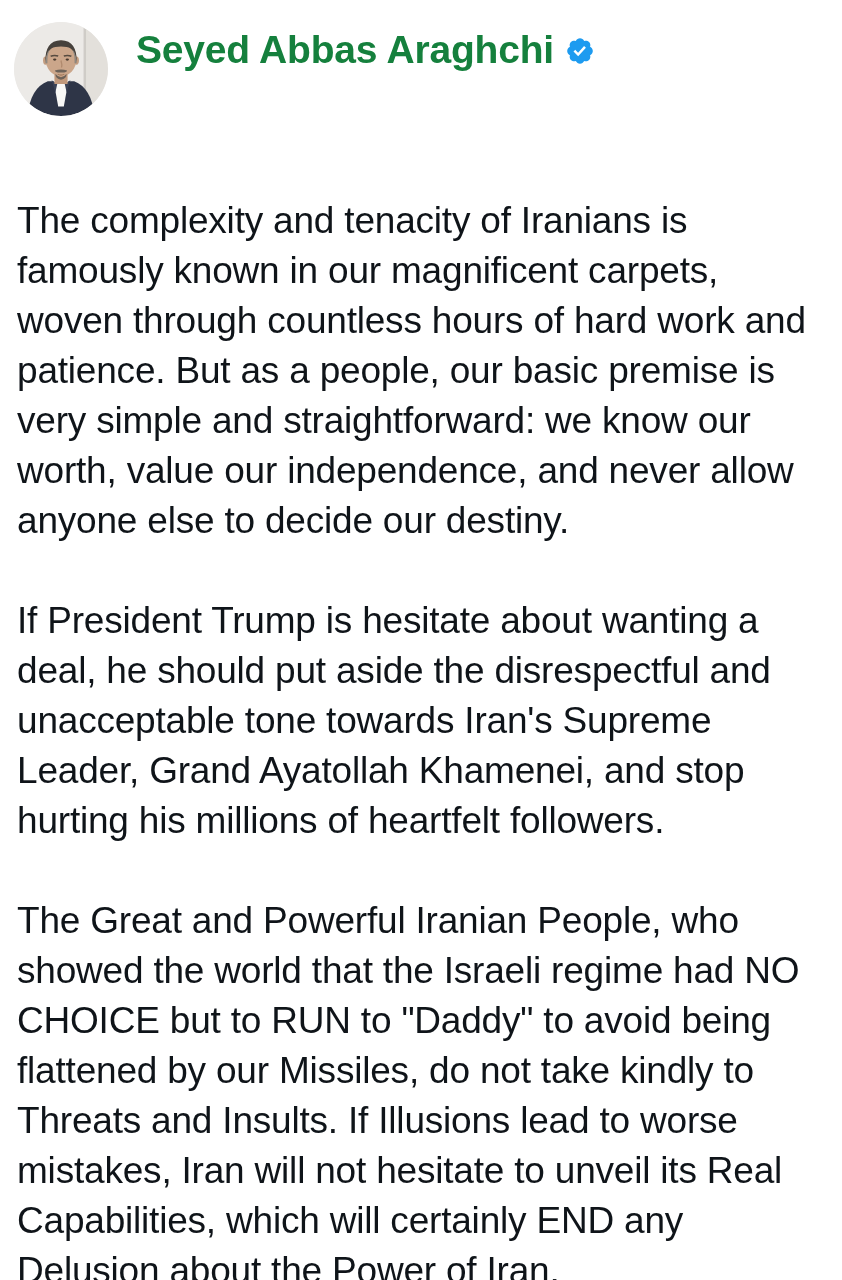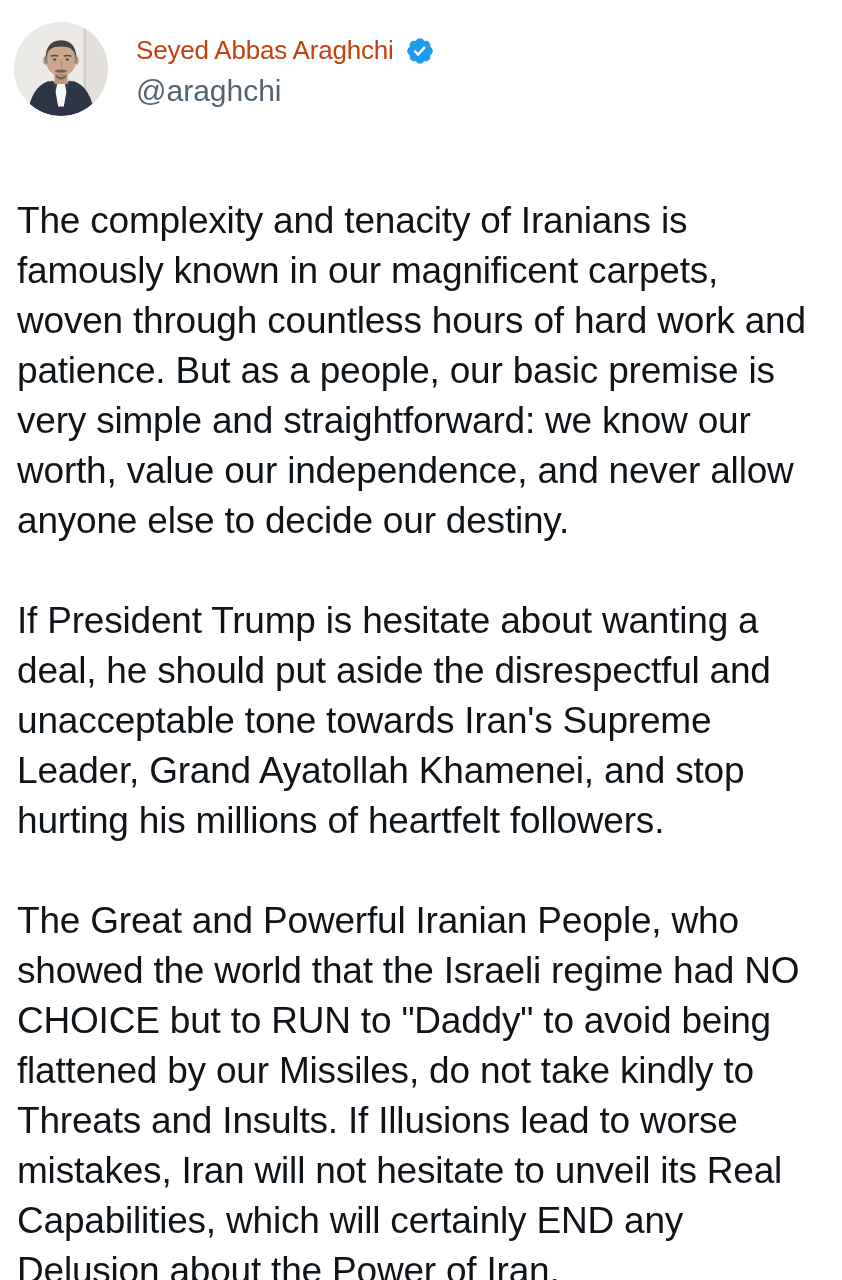--- a/index.html
+++ b/index.html
@@ -33,23 +33,23 @@
   .header-texts {
     margin-left: 28px;
     padding-top: 8px;
   }
   .name-row {
     display: flex;
     align-items: center;
     gap: 11px;
   }
   .display-name {
-    font-size: 26px;
-    font-weight: 400;
-    color: #c2410c;
+    font-size: 39px;
+    font-weight: 700;
+    color: #15803d;
     line-height: 40px;
     letter-spacing: -0.2px;
     cursor: pointer;
   }
   .badge {
     width: 30px;
     height: 30px;
     display: inline-block;
     margin-top: 2px;
   }
@@ -124,21 +124,20 @@
       </svg>
     </div>
 
     <div class="header-texts">
       <div class="name-row">
         <span class="display-name">Seyed Abbas Araghchi</span>
         <svg class="badge" viewBox="0 0 24 24">
           <path fill-rule="evenodd" fill="#1d9bf0" d="M22.25 12c0-1.43-.88-2.67-2.19-3.34.46-1.39.2-2.9-.81-3.91s-2.52-1.27-3.91-.81c-.66-1.31-1.91-2.19-3.34-2.19s-2.67.88-3.33 2.19c-1.4-.46-2.91-.2-3.92.81s-1.26 2.52-.8 3.91c-1.31.67-2.2 1.91-2.2 3.34s.89 2.67 2.2 3.34c-.46 1.39-.21 2.9.8 3.91s2.52 1.26 3.91.81c.67 1.31 1.91 2.19 3.34 2.19s2.68-.88 3.34-2.19c1.39.45 2.9.2 3.91-.81s1.27-2.52.81-3.91c1.31-.67 2.19-1.91 2.19-3.34zm-11.71 4.2L6.8 12.46l1.41-1.42 2.26 2.26 4.8-5.23 1.47 1.36-6.2 6.77z"></path>
         </svg>
       </div>
-      <div class="handle">@araghchi</div>
     </div>
   </div>
 
   <div class="body-text">
     <p>The complexity and tenacity of Iranians is
 famously known in our magnificent carpets,
 woven through countless hours of hard work and
 patience. But as a people, our basic premise is
 very simple and straightforward: we know our
 worth, value our independence, and never allow

